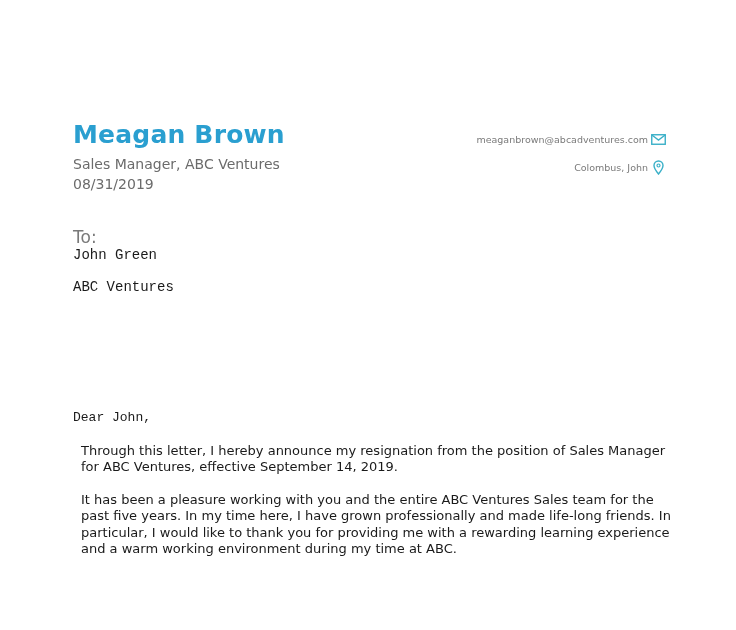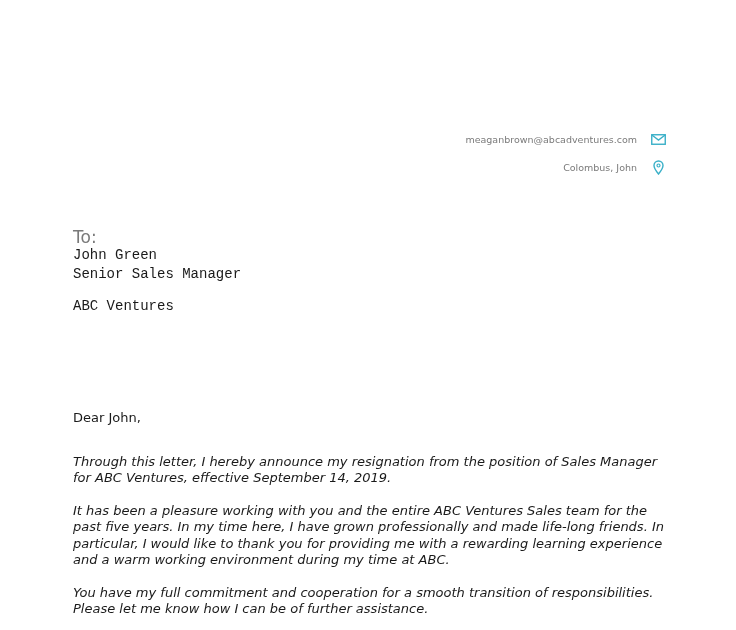--- a/index.html
+++ b/index.html
@@ -51,21 +51,21 @@
     }
     .contact-row {
       display: flex;
       justify-content: flex-end;
       align-items: center;
       height: 28px;
     }
     .contact-text {
       font-size: 9.5px;
       color: #7a7a7a;
-      margin-right: 13px;
+      margin-right: 2px;
     }
     .contact-icon {
       width: 16px;
       height: 16px;
       display: inline-flex;
       align-items: center;
       justify-content: center;
     }
     .recipient {
       position: absolute;
@@ -89,32 +89,37 @@
     .body {
       position: absolute;
       left: 73px;
       top: 410px;
       width: 600px;
       font-size: 13px;
       line-height: 16.5px;
       color: #1a1a1a;
     }
     .para {
-      margin: 0 0 16px 0;
-      font-style: italic;
+      margin: 0 0 16px 8px;
     }
     .salutation {
-      margin: 0 0 27px 0;
+      margin: 0 0 16px 0;
+      font-family: Liberation Mono, monospace;
     }
   </style>
 </head>
 <body>
 
 <div class="page">
 
+  <div class="header-left">
+    <div class="name">Meagan Brown</div>
+    <div class="subtitle">Sales Manager, ABC Ventures</div>
+    <div class="date">08/31/2019</div>
+  </div>
 
   <div class="contact">
     <div class="contact-row">
       <span class="contact-text">meaganbrown@abcadventures.com</span>
       <span class="contact-icon">
         <svg width="15" height="11" viewBox="0 0 15 11">
           <rect x="0.75" y="0.75" width="13.5" height="9.5" fill="none" stroke="#3ab0c8" stroke-width="1.4"></rect>
           <polyline points="0.9,1 7.5,6 14.1,1" fill="none" stroke="#3ab0c8" stroke-width="1.4"></polyline>
         </svg>
       </span>
@@ -126,24 +131,22 @@
           <path d="M5.5 14 C5.5 14 1 8.5 1 5.5 A4.5 4.5 0 0 1 10 5.5 C10 8.5 5.5 14 5.5 14 Z" fill="none" stroke="#3ab0c8" stroke-width="1.4"></path>
           <circle cx="5.5" cy="5.5" r="1.5" fill="none" stroke="#3ab0c8" stroke-width="1.2"></circle>
         </svg>
       </span>
     </div>
   </div>
 
   <div class="recipient">
     <div class="to-label">To:</div>
     <div class="recipient-line">John Green</div>
-    <div class="recipient-line">Senior Sales Manager</div>
     <div class="recipient-line company">ABC Ventures</div>
   </div>
 
   <div class="body">
     <p class="salutation">Dear John,</p>
     <p class="para">Through this letter, I hereby announce my resignation from the position of Sales Manager for ABC Ventures, effective September 14, 2019.</p>
     <p class="para">It has been a pleasure working with you and the entire ABC Ventures Sales team for the past five years. In my time here, I have grown professionally and made life-long friends. In particular, I would like to thank you for providing me with a rewarding learning experience and a warm working environment during my time at ABC.</p>
-    <p class="para">You have my full commitment and cooperation for a smooth transition of responsibilities. Please let me know how I can be of further assistance.</p>
   </div>
 
 </div>
 
 </body></html>

